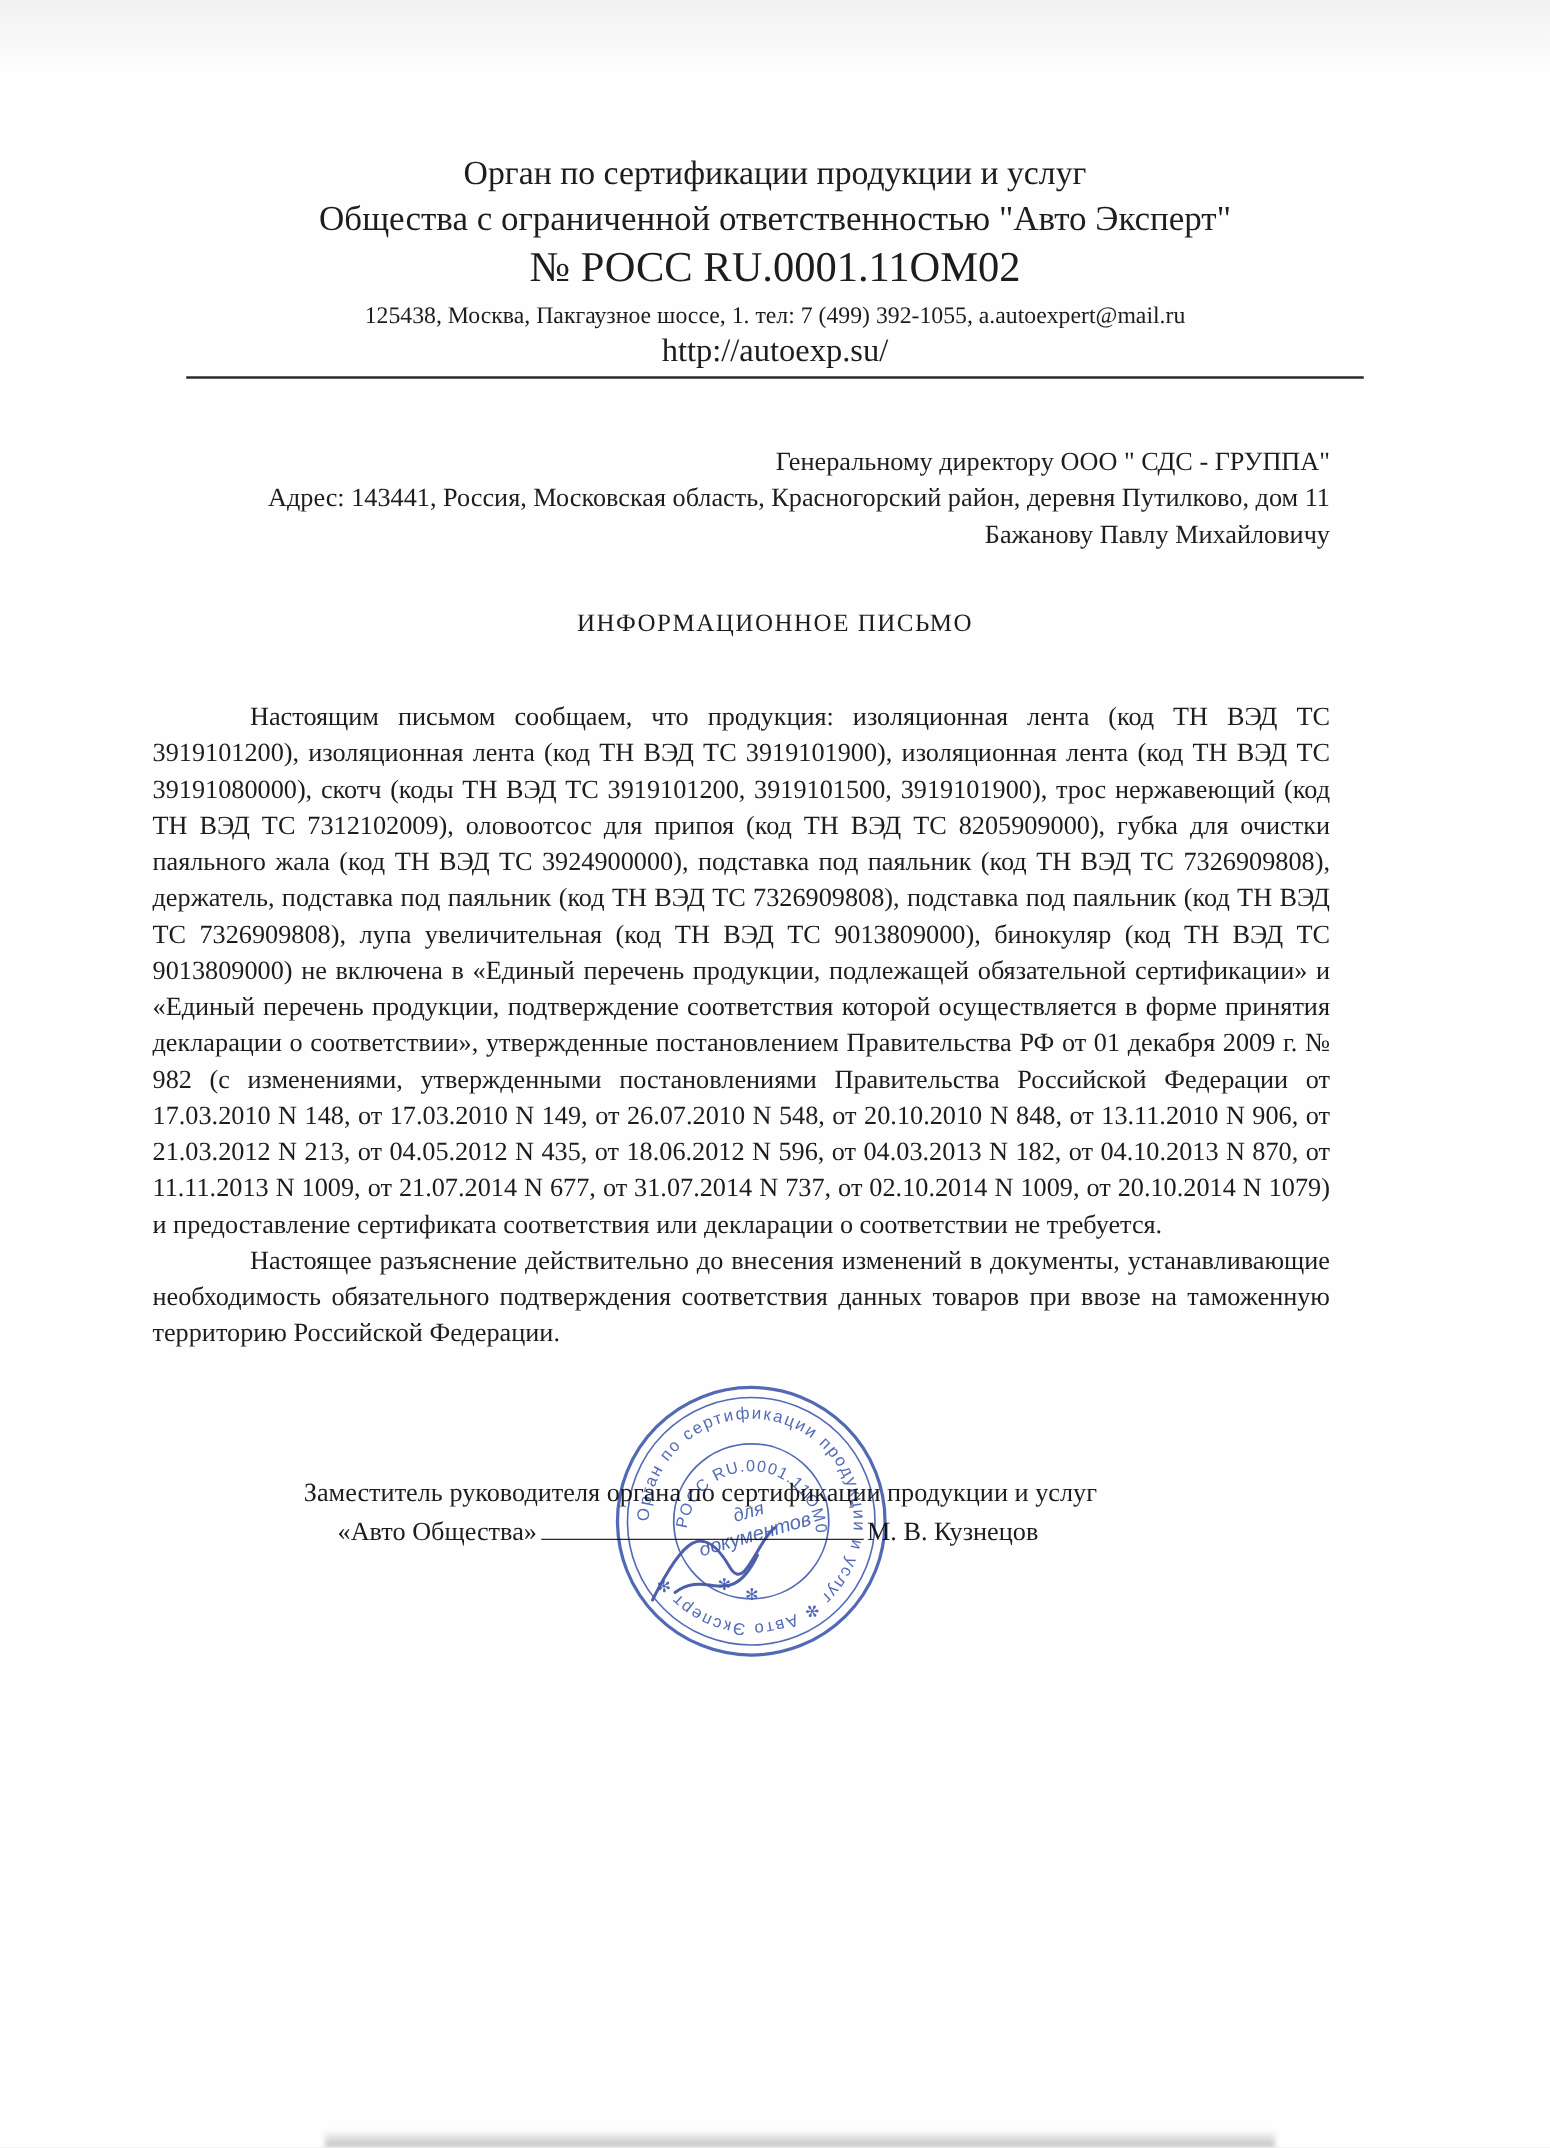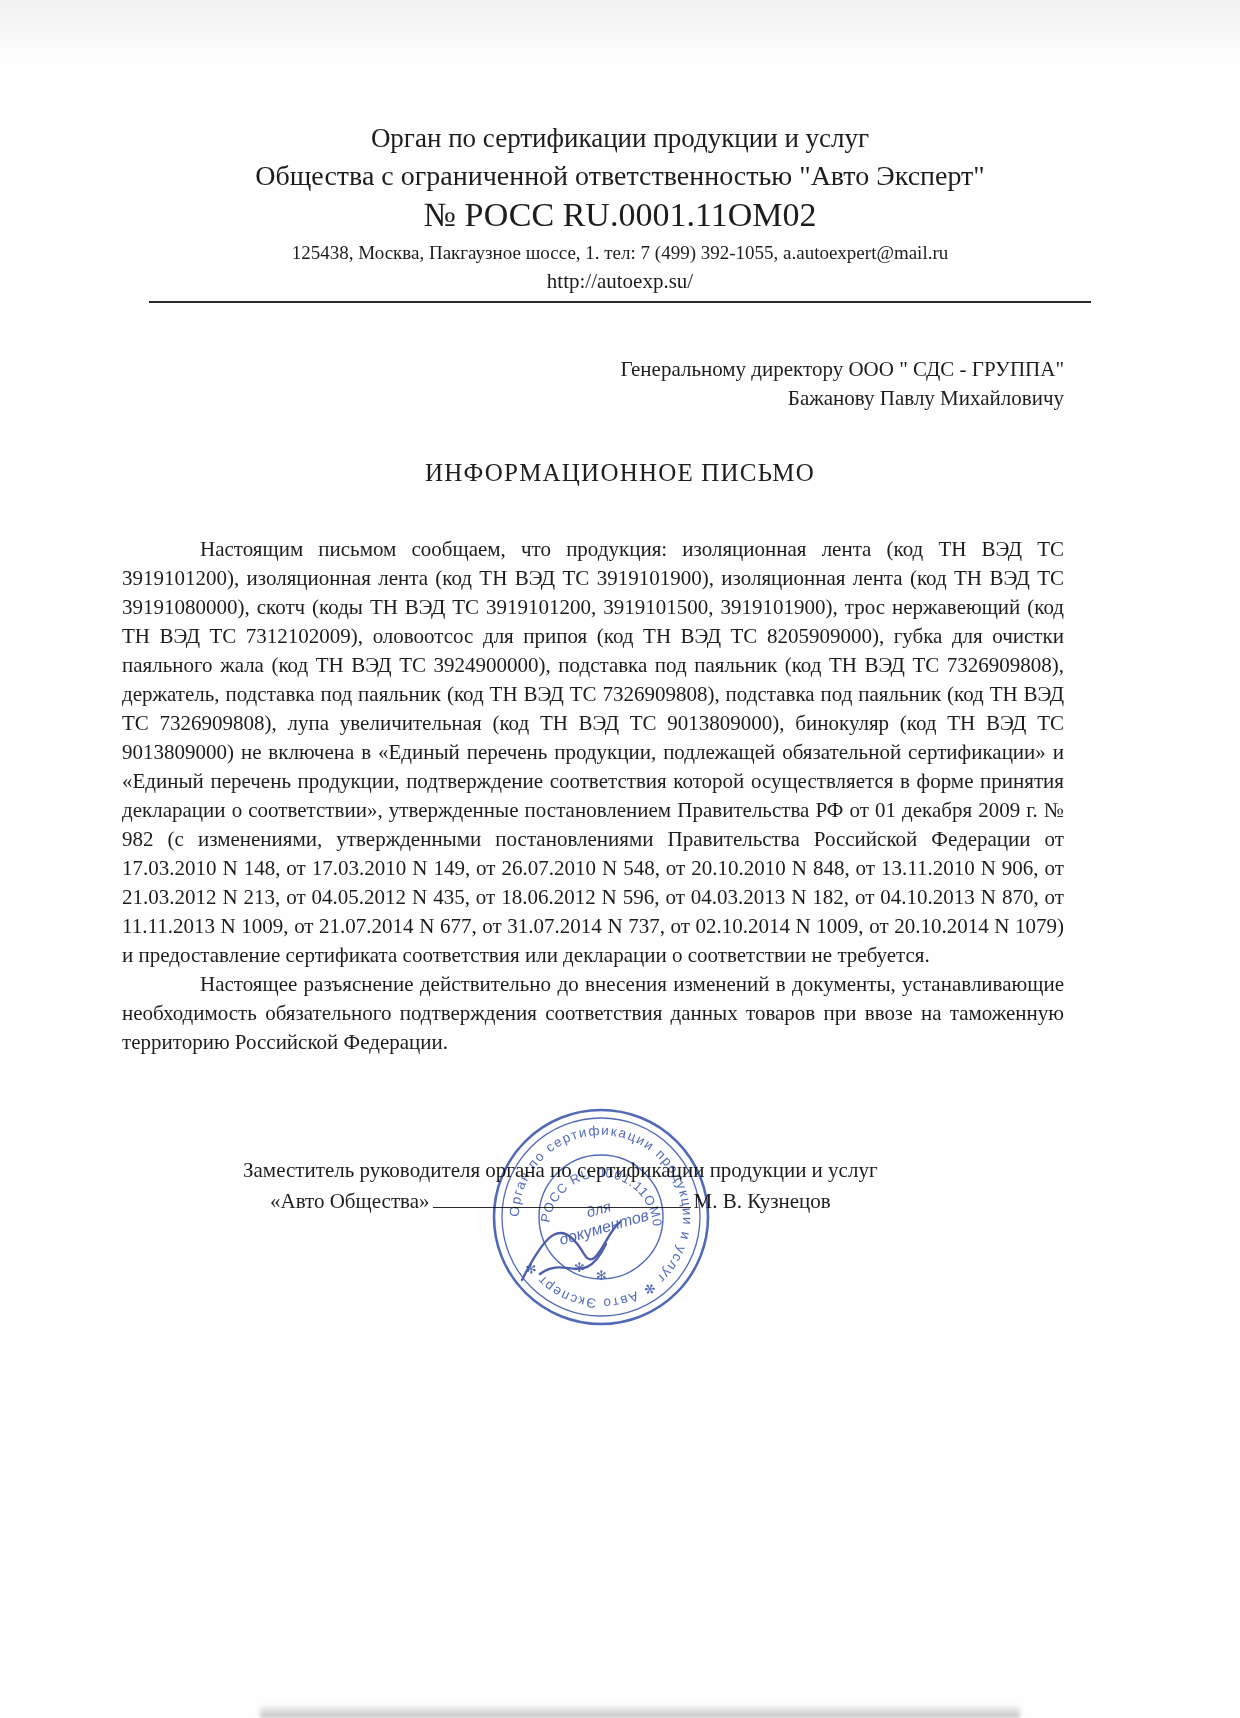--- a/index.html
+++ b/index.html
@@ -23,37 +23,37 @@
     background:linear-gradient(0deg, rgba(0,0,0,0.25), rgba(0,0,0,0));
     filter:blur(2px);
     pointer-events:none;
   }
 
   .letterhead { text-align:center; padding-top:120px; }
   .lh-1 { font-size:27px; line-height:37px; }
   .lh-2 { font-size:28px; line-height:38px; }
   .lh-3 { font-size:34px; line-height:40px; font-weight:normal; }
   .lh-4 { font-size:19px; line-height:28px; margin-top:4px; }
-  .lh-5 { font-size:21px; line-height:28px; }
+  .lh-5 { font-size:26px; line-height:28px; }
   .lh-rule {
     width:942px; margin:6px auto 0;
     border:none; border-top:2px solid #2b2b2b;
   }
 
   .refblock { margin:52px 0 0 122px; font-size:21px; line-height:29px; }
   .ref-date-underlined { text-decoration:underline; text-underline-offset:3px; }
 
   .addressee {
     width:942px; margin:52px 0 0 122px;
     text-align:right; font-size:21px; line-height:29px;
   }
 
   .doc-title {
     text-align:center; margin-top:46px;
-    font-size:25px; letter-spacing:1.2px;
+    font-size:20px; letter-spacing:1.2px;
   }
 
   .bodytext { width:942px; margin:48px 0 0 122px; font-size:21px; line-height:29px; }
   .bodytext p { margin:0; text-align:justify; text-indent:78px; }
 
   .sigblock { margin:98px 0 0 243px; font-size:21px; line-height:31px; position:relative; z-index:1; }
   .sig-row2 { padding-left:27px; }
   .sig-rule {
     display:inline-block; width:258px; height:0.85em;
     border-bottom:1.6px solid #2a2a2a;
@@ -84,20 +84,21 @@
     <div class="lh-4">125438, Москва, Пакгаузное шоссе, 1. тел: 7 (499) 392-1055, a.autoexpert@mail.ru</div>
     <div class="lh-5">http://autoexp.su/</div>
     <hr class="lh-rule">
   </div>
 
   <div class="refblock">
   </div>
 
   <div class="addressee">
     <div>Генеральному директору ООО " СДС - ГРУППА"</div>
+    <div>Адрес: 143441, Россия, Московская область, Красногорский район, деревня Путилково, дом 11</div>
     <div>Бажанову Павлу Михайловичу</div>
   </div>
 
   <div class="doc-title">ИНФОРМАЦИОННОЕ ПИСЬМО</div>
 
   <div class="bodytext">
     <p>Настоящим письмом сообщаем, что продукция:  изоляционная лента (код ТН ВЭД ТС 3919101200), изоляционная лента (код ТН ВЭД ТС 3919101900), изоляционная лента (код ТН ВЭД ТС 39191080000), скотч (коды ТН ВЭД ТС 3919101200, 3919101500, 3919101900), трос нержавеющий (код ТН ВЭД ТС 7312102009), оловоотсос для припоя (код ТН ВЭД ТС 8205909000), губка для очистки паяльного жала (код ТН ВЭД ТС 3924900000), подставка под паяльник (код ТН ВЭД ТС 7326909808), держатель, подставка под паяльник (код ТН ВЭД ТС 7326909808), подставка под паяльник (код ТН ВЭД ТС 7326909808), лупа увеличительная (код ТН ВЭД ТС 9013809000), бинокуляр (код ТН ВЭД ТС 9013809000)  не включена в «Единый перечень продукции, подлежащей обязательной сертификации» и «Единый перечень продукции, подтверждение соответствия которой осуществляется в форме принятия декларации о соответствии», утвержденные постановлением Правительства РФ от 01 декабря 2009 г. № 982 (с изменениями, утвержденными постановлениями Правительства Российской Федерации от 17.03.2010 N 148, от 17.03.2010 N 149, от 26.07.2010 N 548, от 20.10.2010 N 848, от 13.11.2010 N 906, от 21.03.2012 N 213, от 04.05.2012 N 435, от 18.06.2012 N 596, от 04.03.2013 N 182, от 04.10.2013 N 870, от 11.11.2013 N 1009, от 21.07.2014 N 677, от 31.07.2014 N 737, от 02.10.2014 N 1009, от 20.10.2014 N 1079) и предоставление сертификата соответствия или декларации о соответствии не требуется.</p>
     <p>Настоящее разъяснение действительно до внесения изменений в документы, устанавливающие необходимость обязательного подтверждения соответствия данных товаров при ввозе на таможенную территорию Российской Федерации.</p>
   </div>
 

